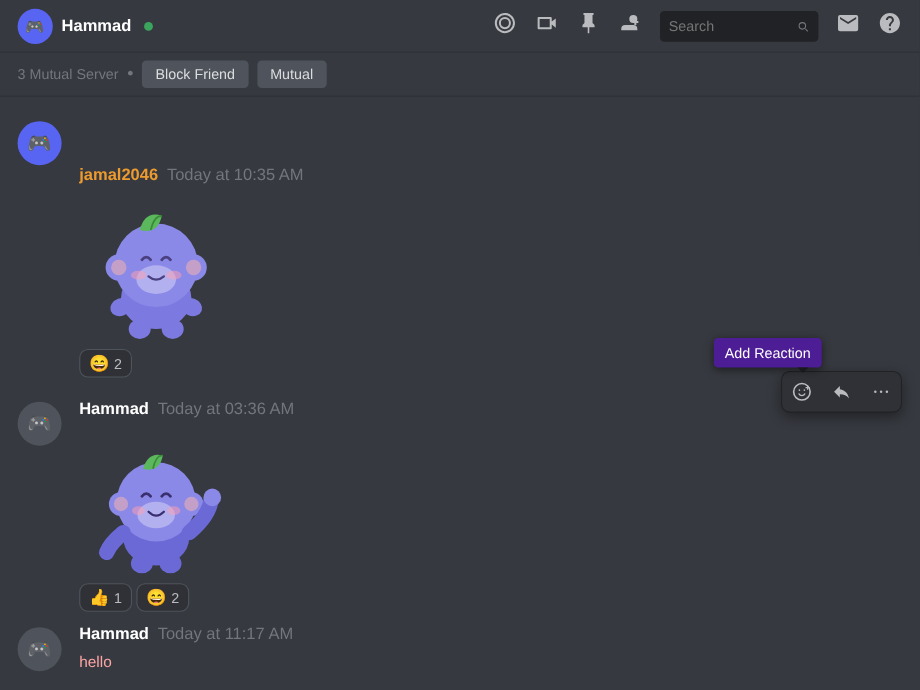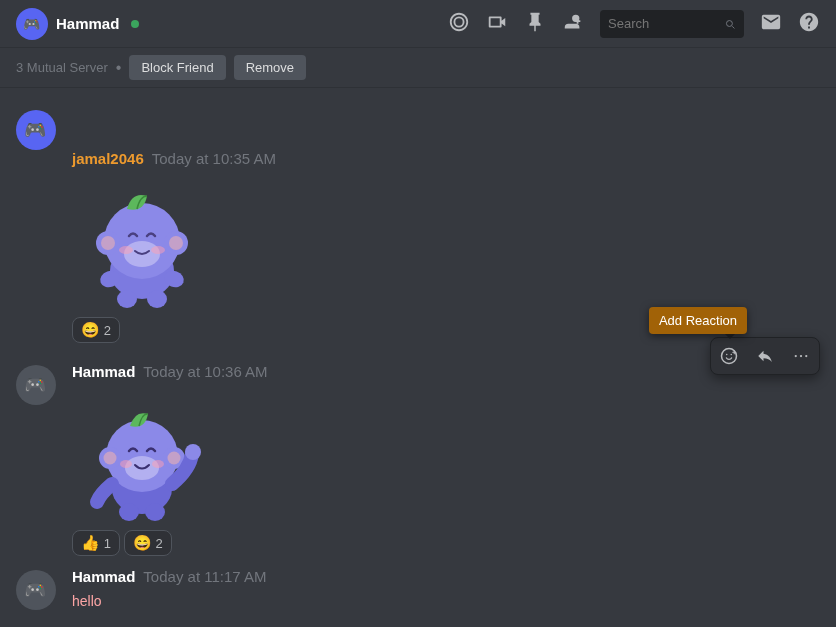--- a/index.html
+++ b/index.html
@@ -46,21 +46,21 @@
       width: 8px;
       height: 8px;
       background: #3ba55d;
       border-radius: 50%;
       display: inline-block;
       margin-left: 4px;
     }
     .top-bar-icons {
       margin-left: auto;
       display: flex;
-      align-items: flex-end;
+      align-items: flex-start;
       gap: 16px;
     }
     .top-icon {
       color: #b9bbbe;
       font-size: 18px;
       cursor: pointer;
     }
     .search-bar {
       background: #202225;
       border-radius: 4px;
@@ -246,21 +246,21 @@
       border-radius: 4px;
       font-size: 16px;
       position: relative;
     }
 
     
     .tooltip {
       position: absolute;
       bottom: 110%;
       right: 0;
-      background: #a16207;
+      background: #4c1d95;
       color: #ffffff;
       font-size: 13px;
       font-weight: 500;
       padding: 6px 10px;
       border-radius: 4px;
       white-space: nowrap;
       pointer-events: none;
       box-shadow: 0 2px 8px rgba(0,0,0,0.5);
     }
     .tooltip::after {
@@ -326,21 +326,21 @@
         <path d="M12 2C6.48 2 2 6.48 2 12s4.48 10 10 10 10-4.48 10-10S17.52 2 12 2zm1 17h-2v-2h2v2zm2.07-7.75l-.9.92C13.45 12.9 13 13.5 13 15h-2v-.5c0-1.1.45-2.1 1.17-2.83l1.24-1.26c.37-.36.59-.86.59-1.41 0-1.1-.9-2-2-2s-2 .9-2 2H8c0-2.21 1.79-4 4-4s4 1.79 4 4c0 .88-.36 1.68-.93 2.25z"></path>
       </svg>
     </span>
   </div>
 </div>
 
 <div class="sub-bar">
   <span class="mutual-servers">3 Mutual Server</span>
   <span class="dot-sep">•</span>
   <button class="action-btn">Block Friend</button>
-  <button class="action-btn">Remove</button>
+  <button class="action-btn">Mutual</button>
 </div>
 
 <div class="messages-area">
 
 
   <div class="message-group">
     <div class="avatar">
       <span style="font-size:18px;">🎮</span>
     </div>
     <div class="message-content">
@@ -393,21 +393,21 @@
     </div>
   </div>
 
   <div class="message-group" style="position:relative; padding-top: 16px;">
     <div class="avatar gray">
       <span style="font-size:18px; color:#b9bbbe;">🎮</span>
     </div>
     <div class="message-content">
       <div class="message-header">
         <span class="msg-username hammad">Hammad</span>
-        <span class="msg-timestamp">Today at 10:36 AM</span>
+        <span class="msg-timestamp">Today at 03:36 AM</span>
       </div>
 
       <div class="sticker-container">
         <svg viewBox="0 0 140 140" width="140" height="140" xmlns="http://www.w3.org/2000/svg">
 
           <ellipse cx="70" cy="105" rx="30" ry="25" fill="#6b69d6"></ellipse>
 
           <circle cx="70" cy="72" r="36" fill="#8b89e8"></circle>
 
           <circle cx="38" cy="74" r="11" fill="#8b89e8"></circle>

